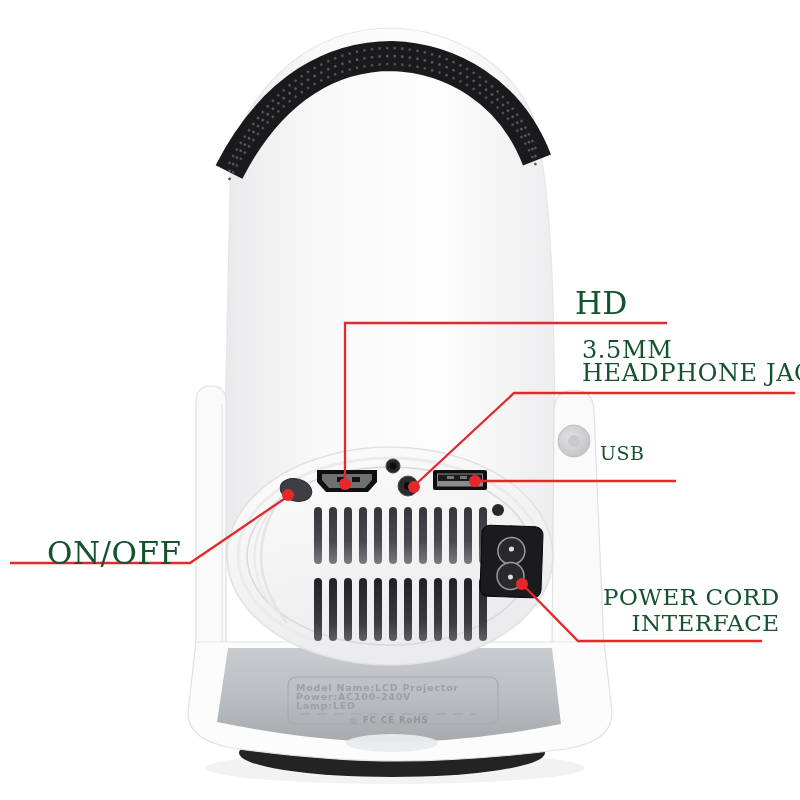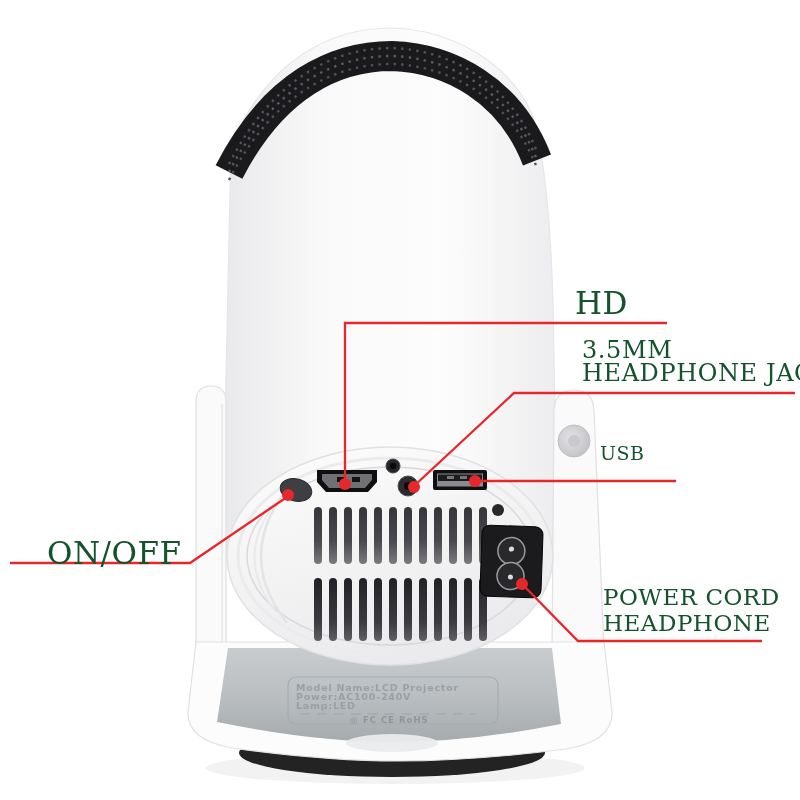--- a/index.html
+++ b/index.html
@@ -6,21 +6,21 @@
   body{width:800px;height:800px;background:#ffffff;position:relative;overflow:hidden;
        font-family:"DejaVu Serif", serif;}
   .stage{position:absolute;left:0;top:0;width:800px;height:800px;}
   svg{position:absolute;left:0;top:0;}
   .callout{position:absolute;color:#14532d;white-space:nowrap;letter-spacing:0.5px;}
   .callout .ln{display:block;}
   .co-hd{left:575px;top:285px;font-size:31px;}
   .co-hp{left:582px;top:339px;font-size:24px;line-height:23px;letter-spacing:0.6px;}
   .co-usb{left:600px;top:442px;font-size:19px;}
   .co-onoff{left:47px;top:523px;font-size:31px;margin-top:12px;}
-  .co-pwr{left:603px;top:584px;font-size:23px;line-height:26px;}
+  .co-pwr{left:603px;top:584px;font-size:23px;line-height:26px;text-align:right;}
   .etched{font-family:"DejaVu Sans", sans-serif;font-weight:bold;}
 </style>
 </head>
 <body>
 
 <div class="stage">
 
 <svg width="800" height="800" viewBox="0 0 800 800">
   <defs>
     <linearGradient id="bodyGrad" x1="0" y1="0" x2="1" y2="0">
@@ -181,16 +181,16 @@
   <span class="ln">3.5MM</span>
   <span class="ln">HEADPHONE JACK</span>
 </div>
 
 <div class="callout co-usb">USB</div>
 
 <div class="callout co-onoff">ON/OFF</div>
 
 <div class="callout co-pwr">
   <span class="ln">POWER CORD</span>
-  <span class="ln">HEADPHONE</span>
+  <span class="ln">INTERFACE</span>
 </div>
 
 </div>
 
 </body></html>

